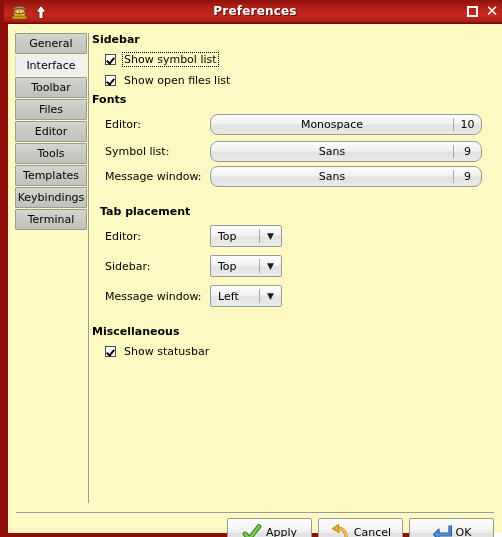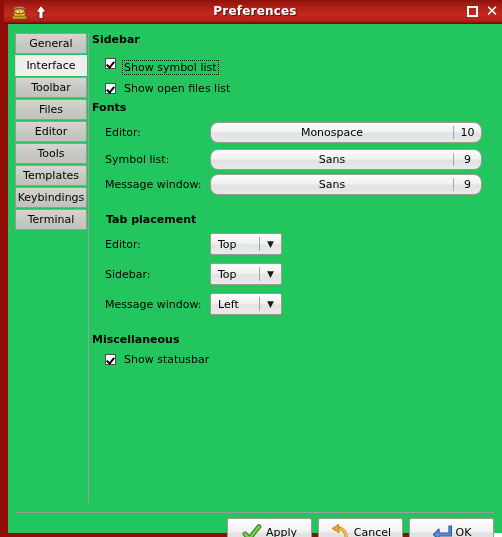--- a/index.html
+++ b/index.html
@@ -91,21 +91,21 @@
     text-align: center;
   }
 
   
   #dialog {
     position: absolute;
     left: 4px;
     top: 24px;
     width: 494px;
     height: 509px;
-    background: #22c55e;
+    background: #fef9c3;
   }
 
   
   #tabstrip {
     position: absolute;
     left: 7px;
     top: 9px;
     width: 72px;
   }
   .tab {
@@ -176,21 +176,20 @@
   }
   .check-label {
     margin-left: 7px;
     font-size: 11px;
     color: #000000;
     padding: 0 1px;
   }
   .check-label.focused {
     outline: 1px dotted #000000;
     outline-offset: 0px;
-    margin-top: 8px;
   }
 
   
   .field-row {
     display: flex;
     align-items: center;
   }
   .field-label {
     font-size: 11px;
     color: #000000;
@@ -370,21 +369,21 @@
 
       <div class="field-row" style="margin:0 0 0 13px;">
         <span class="field-label" style="width:105px;">Message window:</span>
         <span class="font-button" style="width:272px;">
           <span class="font-name">Sans</span>
           <span class="font-size-sep"></span>
           <span class="font-size">9</span>
         </span>
       </div>
 
-      <div class="group-title" style="margin:18px 0 7px 14px;">Tab placement</div>
+      <div class="group-title" style="margin:18px 0 7px 8px;">Tab placement</div>
 
 
       <div class="field-row" style="margin:0 0 8px 13px;">
         <span class="field-label" style="width:105px;">Editor:</span>
         <span class="combo">
           <span class="combo-value">Top</span>
           <span class="combo-sep"></span>
           <span class="combo-arrow">▼</span>
         </span>
       </div>

